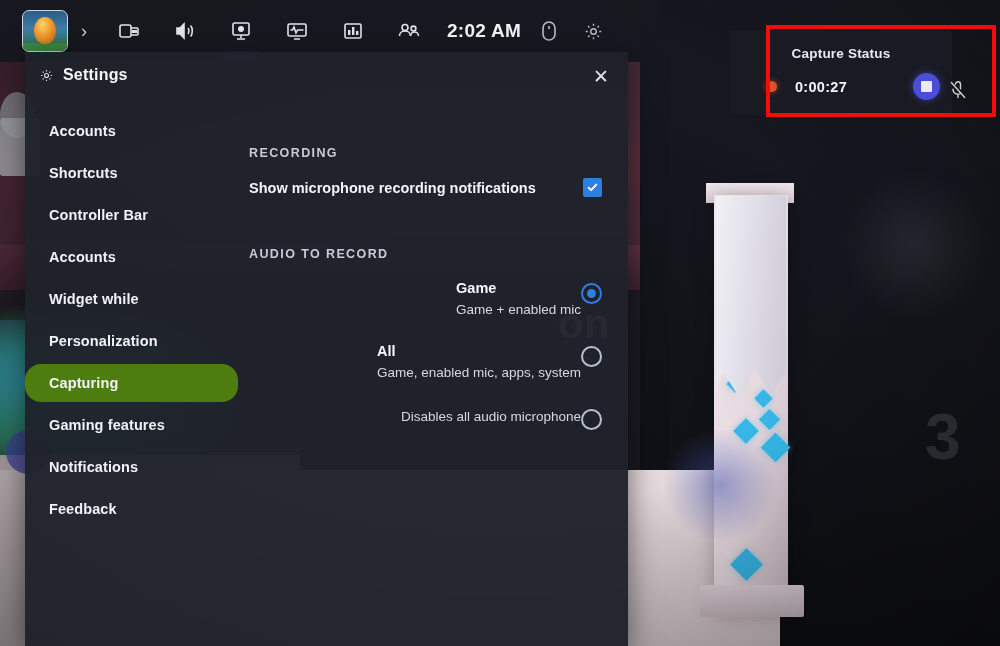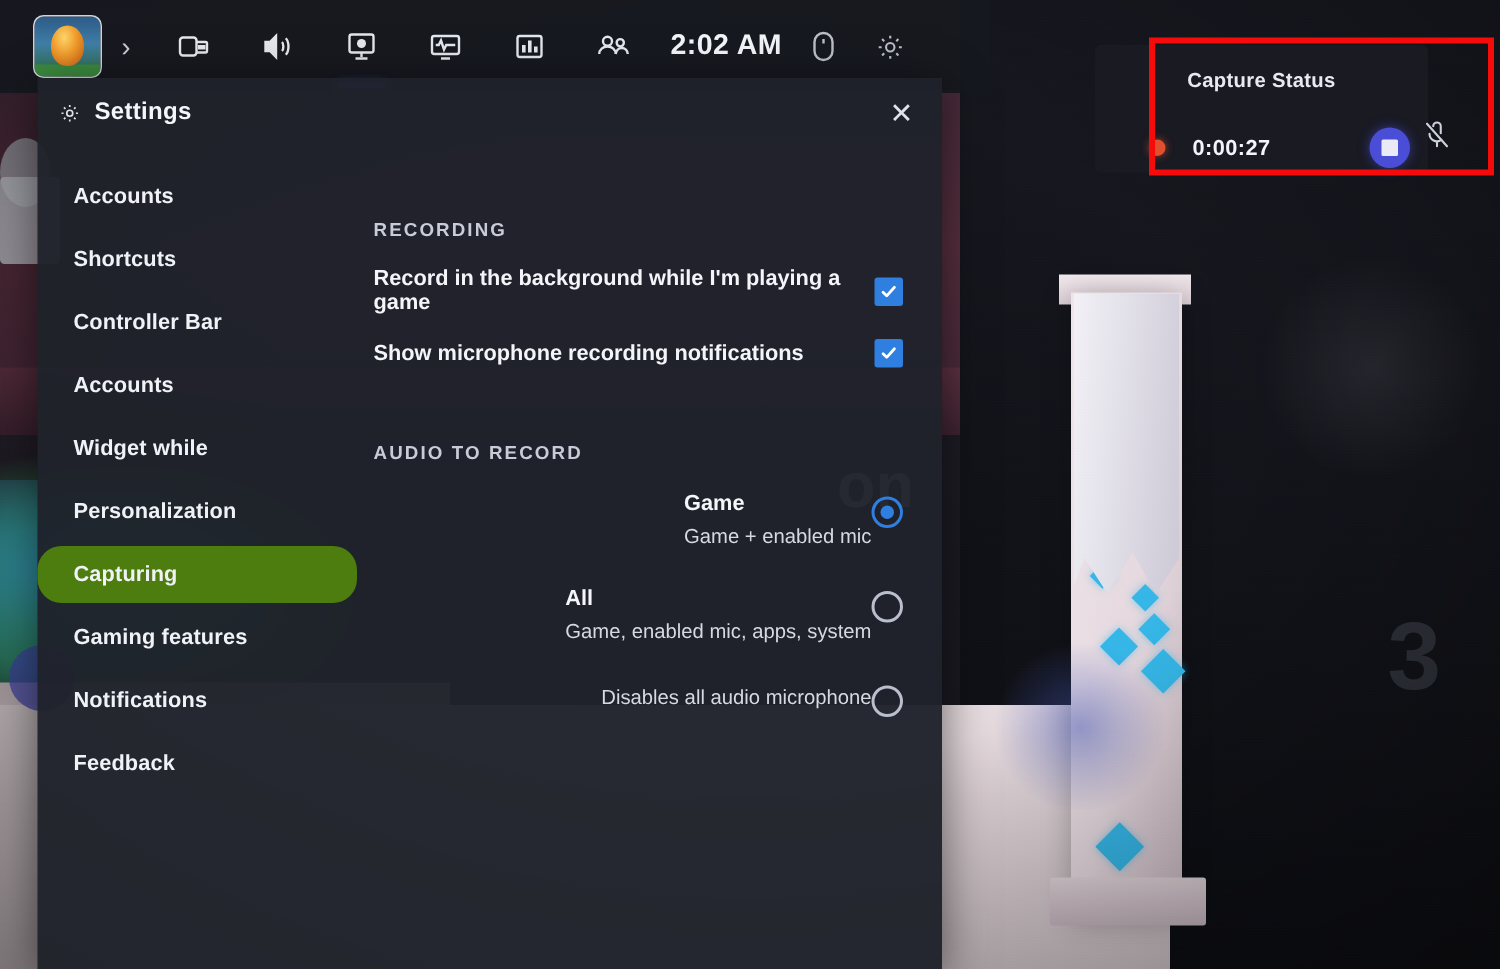--- a/index.html
+++ b/index.html
@@ -94,21 +94,21 @@
   .opt-s{color:#d4d9e2;font-size:13.5px;line-height:20px;margin-top:2px;}
   .radio{width:17px;height:17px;border-radius:50%;border:2px solid #b9bfcc;flex:none;
     margin-top:4px;display:flex;align-items:center;justify-content:center;cursor:pointer;}
   .radio.on{border-color:#2f7fe0;}
   .radio.on::after{content:"";width:9px;height:9px;border-radius:50%;background:#2f7fe0;}
 
   
   .capture{position:absolute;left:730px;top:30px;width:222px;height:85px;
     background:rgba(26,27,35,.92);border-radius:4px;}
   .cap-title{text-align:center;color:#e8eaf0;font-size:13.5px;font-weight:bold;padding-top:16px;letter-spacing:.2px;}
-  .cap-row{display:flex;align-items:center;margin-top:24px;padding:0 12px;text-align:right;}
+  .cap-row{display:flex;align-items:center;margin-top:12px;padding:0 12px;text-align:right;}
   .rec-dot{width:11px;height:11px;border-radius:50%;background:#e0502f;margin-left:24px;flex:none;
     box-shadow:0 0 6px rgba(224,80,47,.7);}
   .cap-time{color:#f2f4f9;font-size:14.5px;font-weight:bold;margin-left:18px;letter-spacing:.3px;}
   .stop-btn{width:27px;height:27px;border-radius:50%;background:#4a4ed6;margin-left:auto;
     display:flex;align-items:center;justify-content:center;cursor:pointer;flex:none;
     box-shadow:0 0 8px rgba(74,78,214,.6);}
   .stop-sq{width:11px;height:11px;background:#e9eaf5;border-radius:1px;}
   .mic-off{position:absolute;right:-16px;top:49px;width:20px;height:22px;color:#cbd0da;}
   .redbox{position:absolute;left:766px;top:25px;width:230px;height:92px;
     border:4px solid #f60b0b;box-sizing:border-box;pointer-events:none;}
@@ -266,28 +266,20 @@
             <span>Notifications</span>
           </div>
         <div class="nav-item">
             <span>Feedback</span>
           </div>
       </div>
 
       <div class="st-main">
         <div class="sec-label">RECORDING</div>
 
-        <div class="row">
-          <span class="row-text">Record in the background while I'm playing a game</span>
-          <span class="cbx">
-            <svg width="13" height="13" viewBox="0 0 24 24" fill="none" stroke="#ffffff" stroke-width="3.4" stroke-linecap="round" stroke-linejoin="round">
-                <path d="M5 12.5l4.5 4.5L19 6.5"></path>
-              </svg>
-          </span>
-        </div>
 
         <div class="row">
           <span class="row-text">Show microphone recording notifications</span>
           <span class="cbx">
             <svg width="13" height="13" viewBox="0 0 24 24" fill="none" stroke="#ffffff" stroke-width="3.4" stroke-linecap="round" stroke-linejoin="round">
                 <path d="M5 12.5l4.5 4.5L19 6.5"></path>
               </svg>
           </span>
         </div>
 

